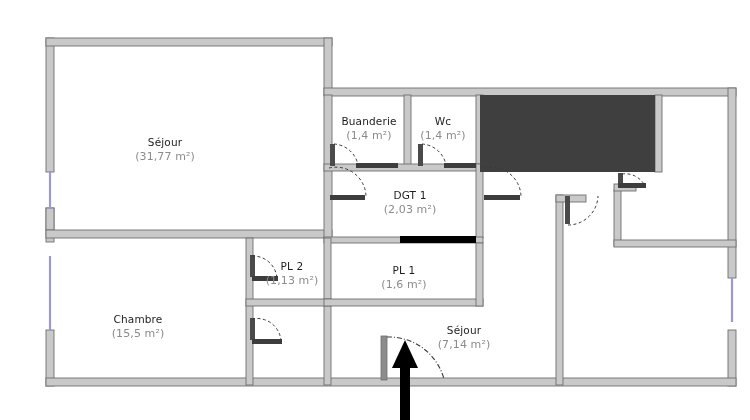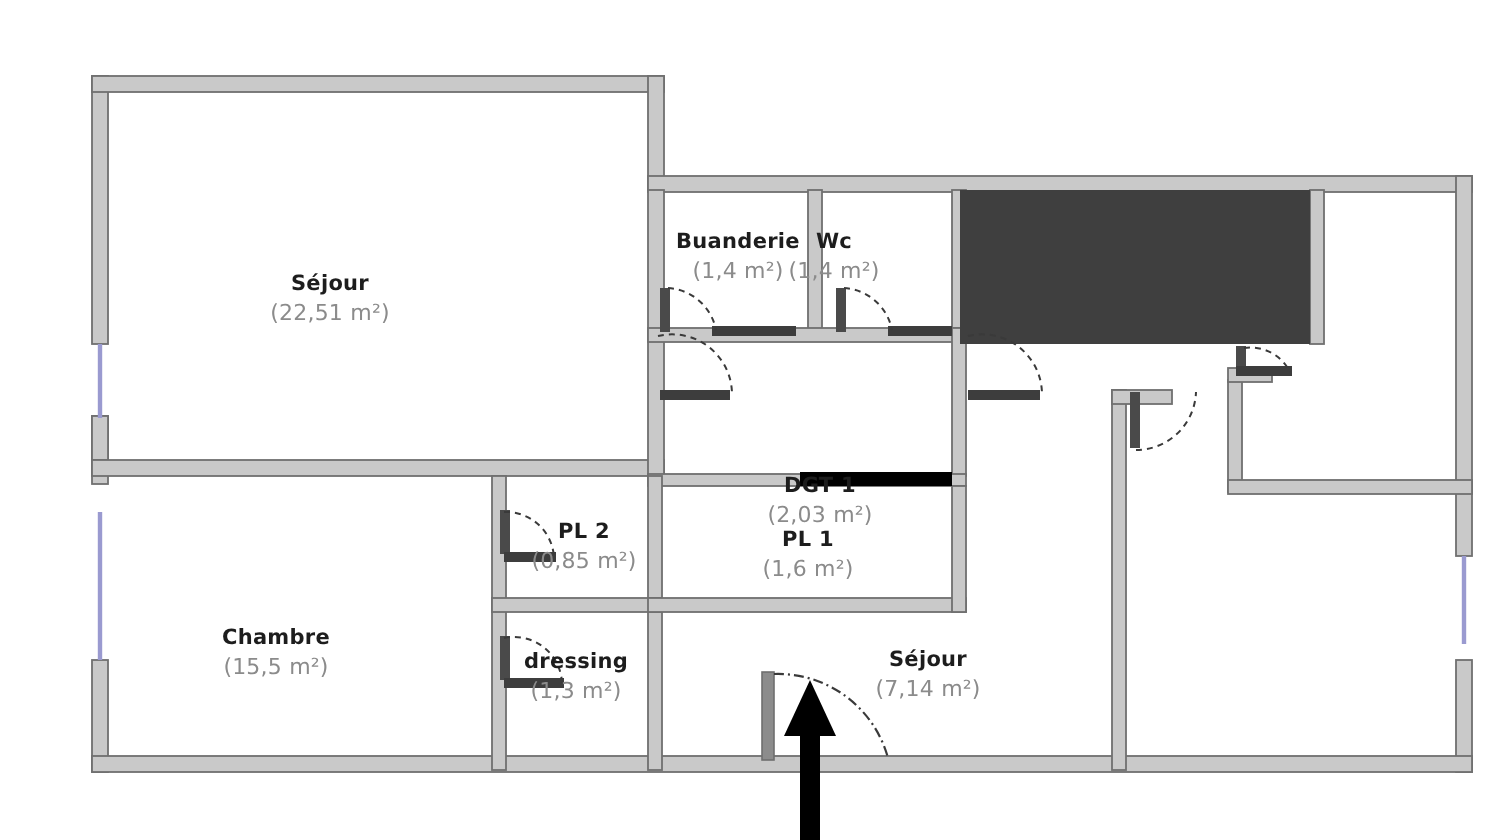--- a/index.html
+++ b/index.html
@@ -25,21 +25,21 @@
   .room-label {
     position: absolute;
     text-align: center;
     line-height: 1.25;
     white-space: nowrap;
     transform: translate(-50%, -50%);
     pointer-events: none;
   }
   .room-name {
     display: block;
-    font-weight: bold;
+    font-weight: normal;
     font-size: 10.5px;
     color: #1d1d1d;
     letter-spacing: 0.15px;
   }
   .room-area {
     display: block;
     font-size: 11px;
     color: #8b8b8b;
     letter-spacing: 0.1px;
     margin-top: 1px;
@@ -142,58 +142,54 @@
 
     <g fill="#000000">
       <rect x="400" y="365" width="10" height="55"></rect>
       <polygon points="405,340 392,368 418,368"></polygon>
     </g>
 
   </svg>
 
   <div class="room-label" style="left:165px; top:150px;">
     <span class="room-name">Séjour</span>
-    <span class="room-area">(22,51 m²)</span>
+    <span class="room-area">(31,77 m²)</span>
   </div>
 
   <div class="room-label" style="left:369px; top:129px;">
     <span class="room-name">Buanderie</span>
     <span class="room-area">(1,4 m²)</span>
   </div>
 
-  <div class="room-label" style="left:417px; top:129px;">
+  <div class="room-label" style="left:443px; top:129px;">
     <span class="room-name">Wc</span>
     <span class="room-area">(1,4 m²)</span>
   </div>
 
 
-  <div class="room-label" style="left:410px; top:203px;margin-top:48px;">
+  <div class="room-label" style="left:410px; top:203px;">
     <span class="room-name">DGT 1</span>
     <span class="room-area">(2,03 m²)</span>
   </div>
 
   <div class="room-label" style="left:292px; top:274px;">
     <span class="room-name">PL 2</span>
-    <span class="room-area">(0,85 m²)</span>
+    <span class="room-area">(1,13 m²)</span>
   </div>
 
   <div class="room-label" style="left:404px; top:278px;">
     <span class="room-name">PL 1</span>
     <span class="room-area">(1,6 m²)</span>
   </div>
 
   <div class="room-label" style="left:138px; top:327px;">
     <span class="room-name">Chambre</span>
     <span class="room-area">(15,5 m²)</span>
   </div>
 
-  <div class="room-label" style="left:288px; top:339px;">
-    <span class="room-name">dressing</span>
-    <span class="room-area">(1,3 m²)</span>
-  </div>
 
   <div class="room-label" style="left:464px; top:338px;">
     <span class="room-name">Séjour</span>
     <span class="room-area">(7,14 m²)</span>
   </div>
 
 
 </div>
 
 </body></html>

